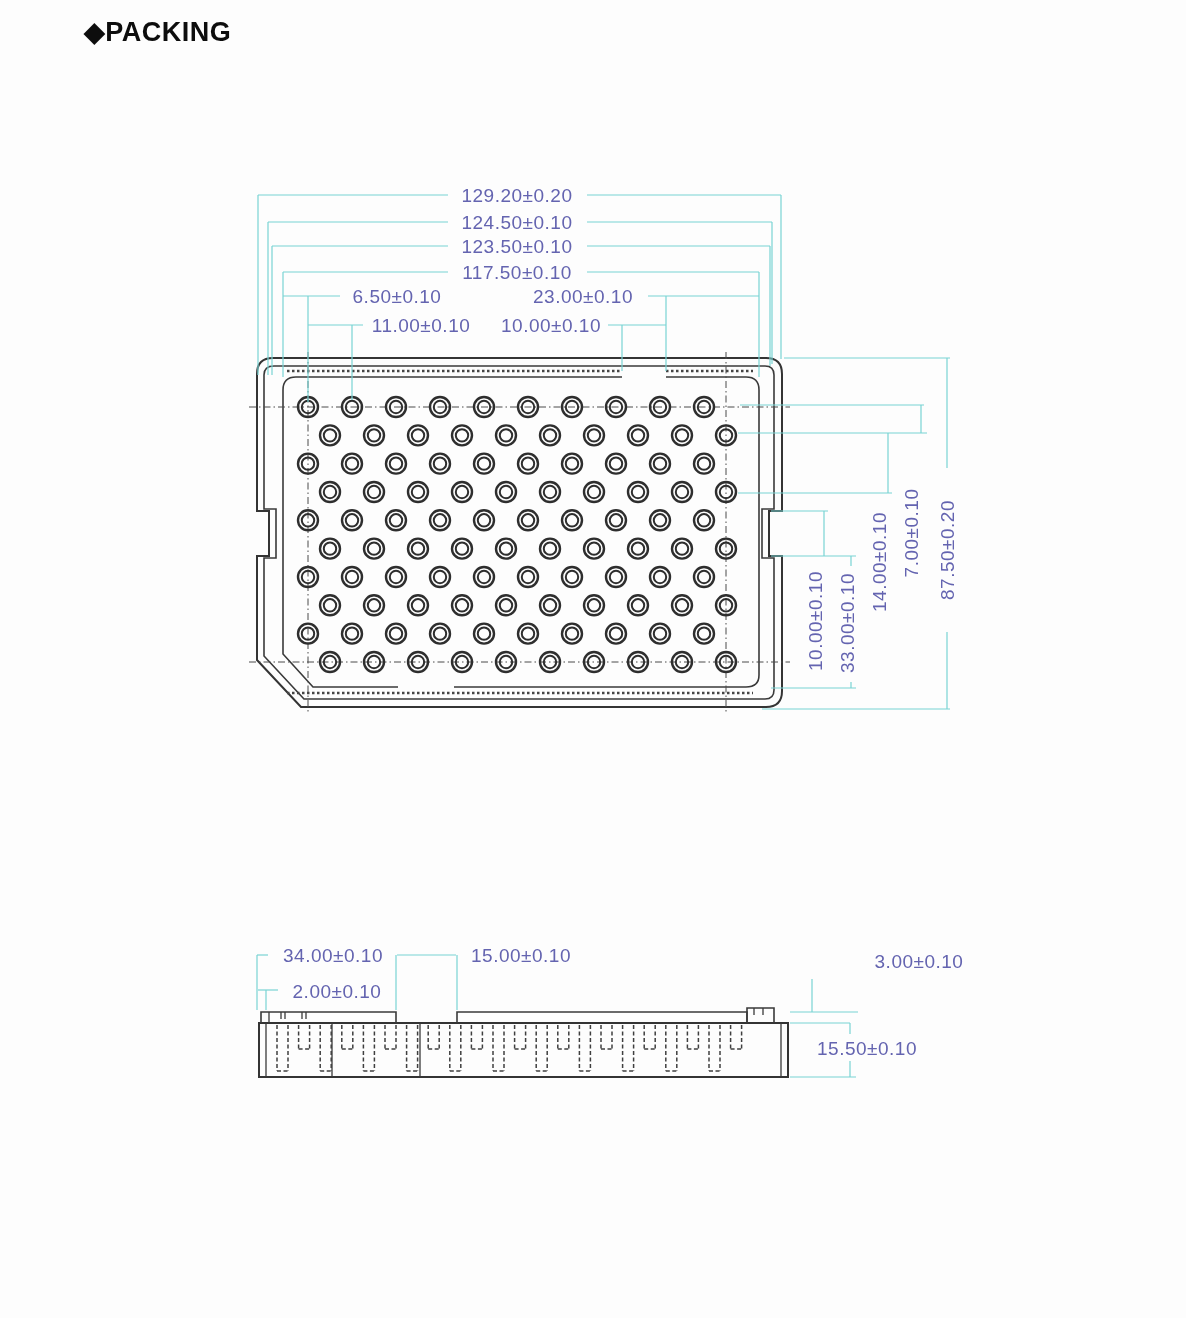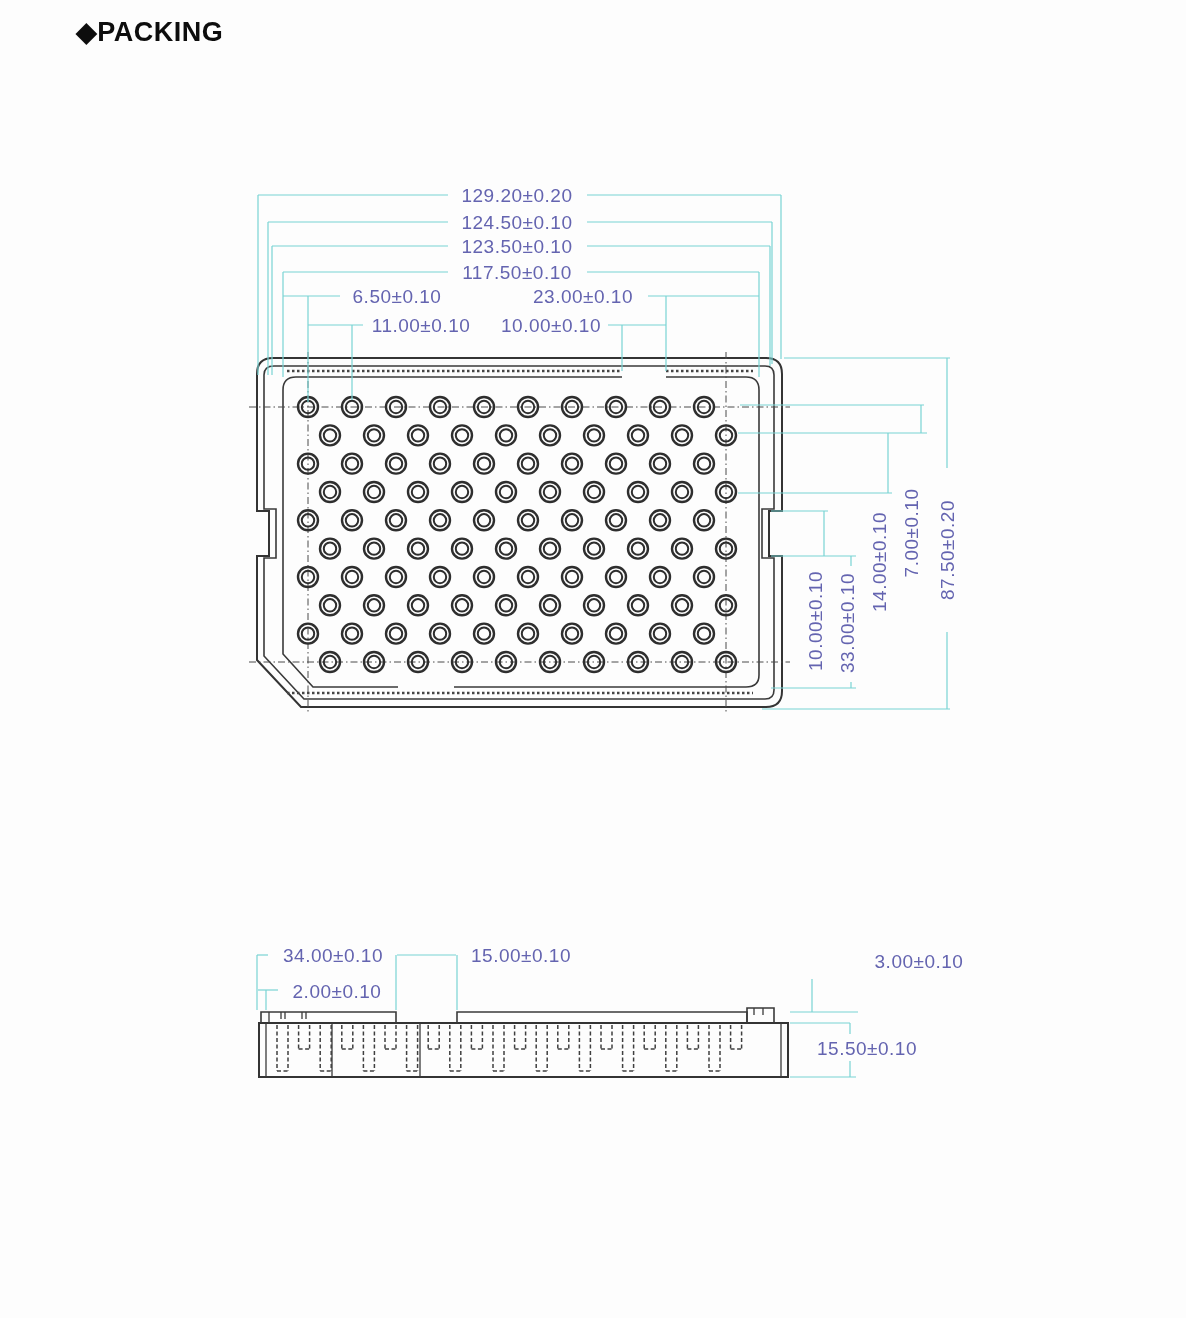--- a/index.html
+++ b/index.html
@@ -1,18 +1,18 @@
 <!DOCTYPE html>
 <html><head>
 <meta charset="utf-8">
 <style>
   html,body{margin:0;padding:0;background:#ffffff;}
   #page{position:relative;width:1186px;height:1318px;background:#fdfdfd;overflow:hidden;
         font-family:"Liberation Sans",sans-serif;}
-  #heading{position:absolute;left:76px;top:16px;font-size:27px;font-weight:bold;
+  #heading{position:absolute;left:84px;top:16px;font-size:27px;font-weight:bold;
            color:#0d0d0d;letter-spacing:0.5px;}
   svg{position:absolute;left:0;top:0;}
   .bl{stroke:#3a3a3a;fill:none;stroke-width:1.6;}
   .blthin{stroke:#3a3a3a;fill:none;stroke-width:1.3;}
   .blthick{stroke:#343434;fill:none;stroke-width:2;}
   .dot{stroke:#454545;fill:none;stroke-width:2.6;stroke-dasharray:2.5 2.5;}
   .chain{stroke:#4a4a4a;fill:none;stroke-width:1;stroke-dasharray:7 3 1.5 3;}
   .hid{stroke:#3f3f3f;fill:none;stroke-width:1.5;stroke-dasharray:4 2.5;}
   .cy{stroke:#79d4d4;fill:none;stroke-width:1.2;}
   .dim{font-family:"Liberation Sans",sans-serif;font-size:19px;fill:#6464b0;letter-spacing:0.5px;}

